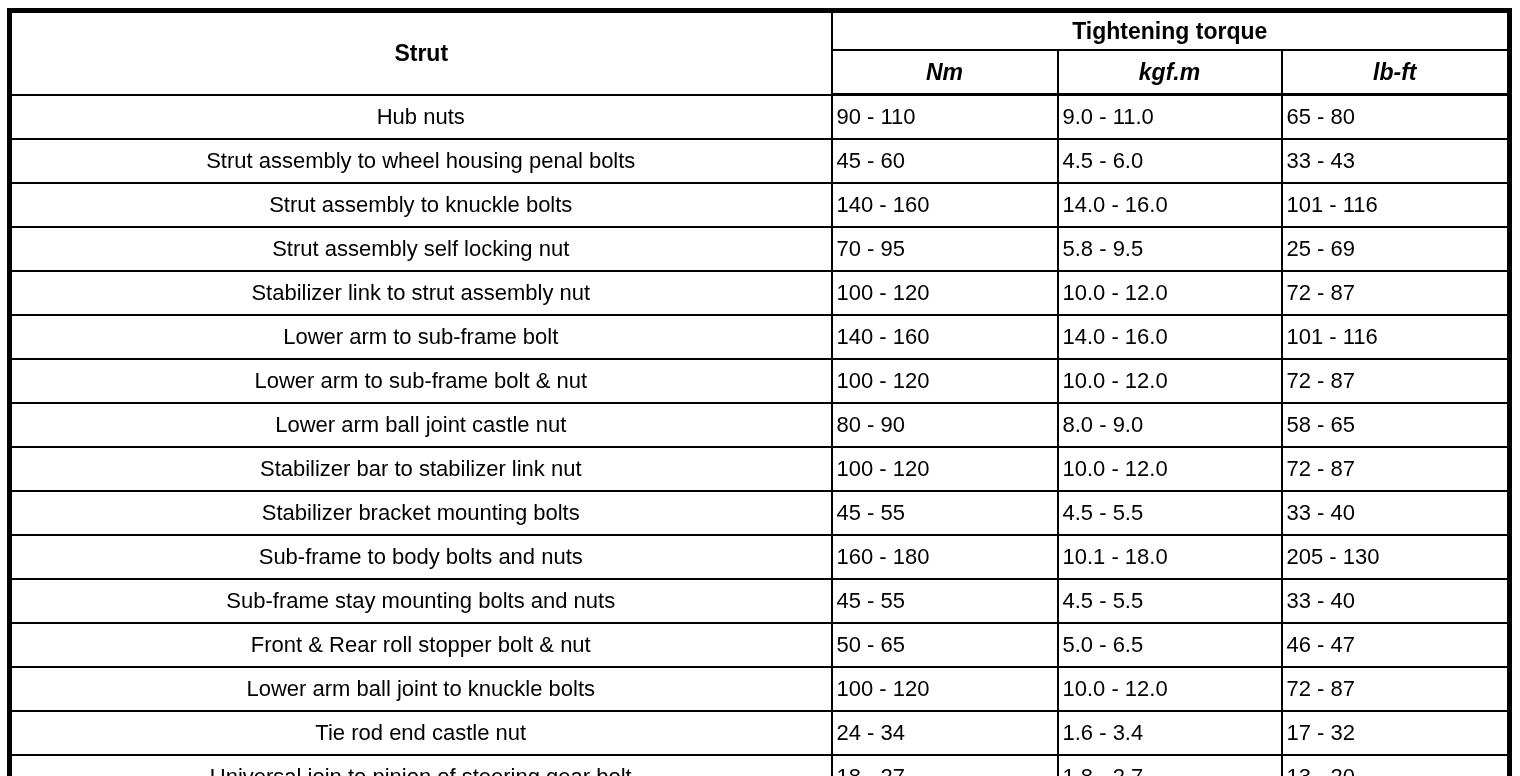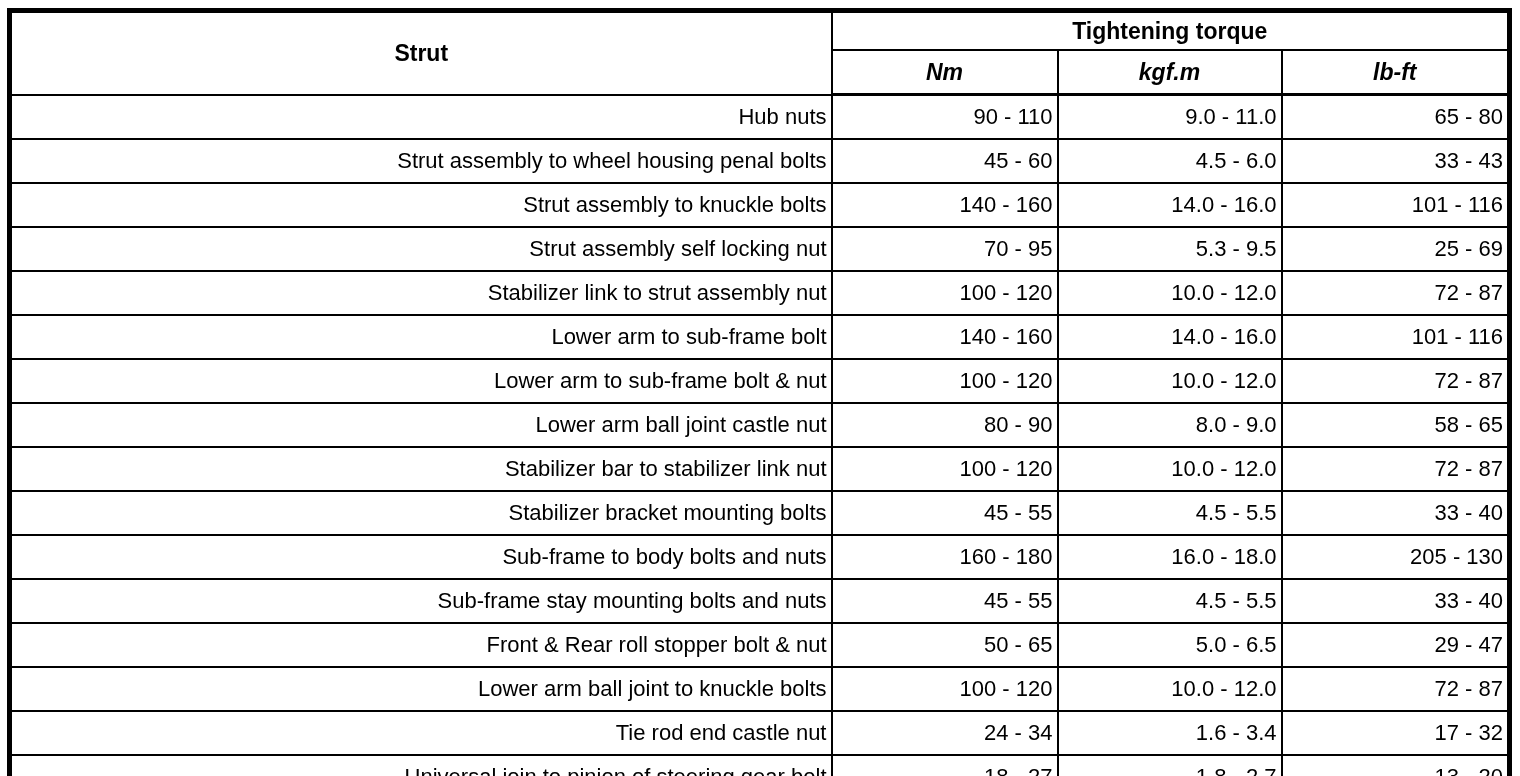--- a/index.html
+++ b/index.html
@@ -45,25 +45,25 @@
     font-size: 23px;
     text-align: center;
   }
   th.group-header { height: 36px; }
   tr.units-row th { height: 42px; }
   td {
     font-size: 22px;
     height: 42px;
   }
   td.item-col {
-    text-align: right;
+    text-align: center;
     padding-left: 3px;
   }
   td.num-col {
-    text-align: right;
+    text-align: left;
   }
   col.c-item  { width: 822px; }
   col.c-nm    { width: 226px; }
   col.c-kgfm  { width: 224px; }
   col.c-lbft  { width: 228px; }
 </style>
 </head>
 <body>
 
 <table class="torque-table">
@@ -99,21 +99,21 @@
       </tr>
       <tr>
         <td class="item-col">Strut assembly to knuckle bolts</td>
         <td class="num-col">140 - 160</td>
         <td class="num-col">14.0 - 16.0</td>
         <td class="num-col">101 - 116</td>
       </tr>
       <tr>
         <td class="item-col">Strut assembly self locking nut</td>
         <td class="num-col">70 - 95</td>
-        <td class="num-col">5.3 - 9.5</td>
+        <td class="num-col">5.8 - 9.5</td>
         <td class="num-col">25 - 69</td>
       </tr>
       <tr>
         <td class="item-col">Stabilizer link to strut assembly nut</td>
         <td class="num-col">100 - 120</td>
         <td class="num-col">10.0 - 12.0</td>
         <td class="num-col">72 - 87</td>
       </tr>
       <tr>
         <td class="item-col">Lower arm to sub-frame bolt</td>
@@ -141,34 +141,34 @@
       </tr>
       <tr>
         <td class="item-col">Stabilizer bracket mounting bolts</td>
         <td class="num-col">45 - 55</td>
         <td class="num-col">4.5 - 5.5</td>
         <td class="num-col">33 - 40</td>
       </tr>
       <tr>
         <td class="item-col">Sub-frame to body bolts and nuts</td>
         <td class="num-col">160 - 180</td>
-        <td class="num-col">16.0 - 18.0</td>
+        <td class="num-col">10.1 - 18.0</td>
         <td class="num-col">205 - 130</td>
       </tr>
       <tr>
         <td class="item-col">Sub-frame stay mounting bolts and nuts</td>
         <td class="num-col">45 - 55</td>
         <td class="num-col">4.5 - 5.5</td>
         <td class="num-col">33 - 40</td>
       </tr>
       <tr>
         <td class="item-col">Front &amp; Rear roll stopper bolt &amp; nut</td>
         <td class="num-col">50 - 65</td>
         <td class="num-col">5.0 - 6.5</td>
-        <td class="num-col">29 - 47</td>
+        <td class="num-col">46 - 47</td>
       </tr>
       <tr>
         <td class="item-col">Lower arm ball joint to knuckle bolts</td>
         <td class="num-col">100 - 120</td>
         <td class="num-col">10.0 - 12.0</td>
         <td class="num-col">72 - 87</td>
       </tr>
       <tr>
         <td class="item-col">Tie rod end castle nut</td>
         <td class="num-col">24 - 34</td>

